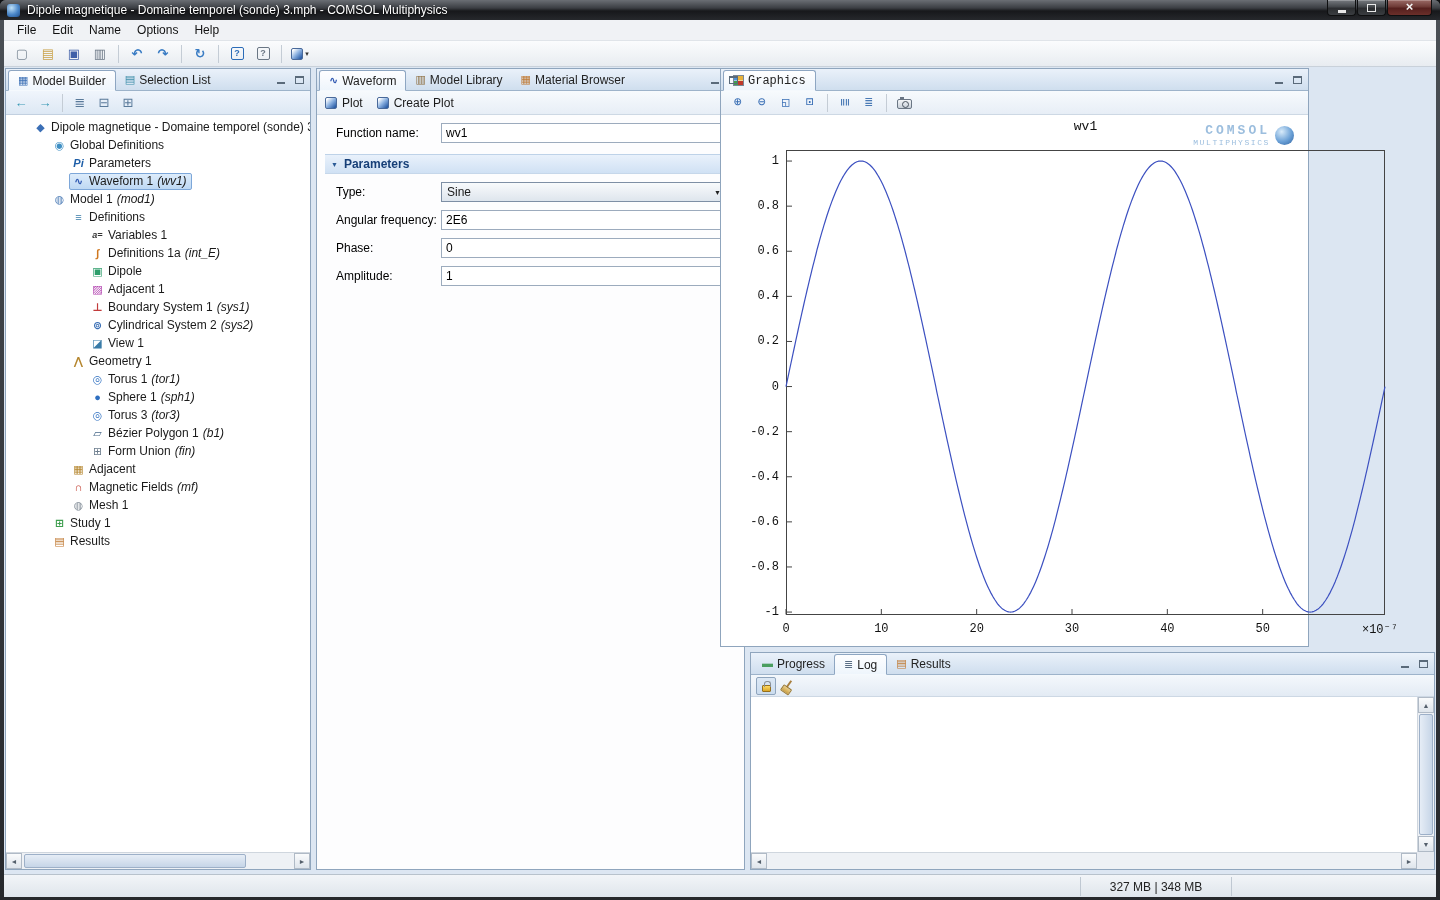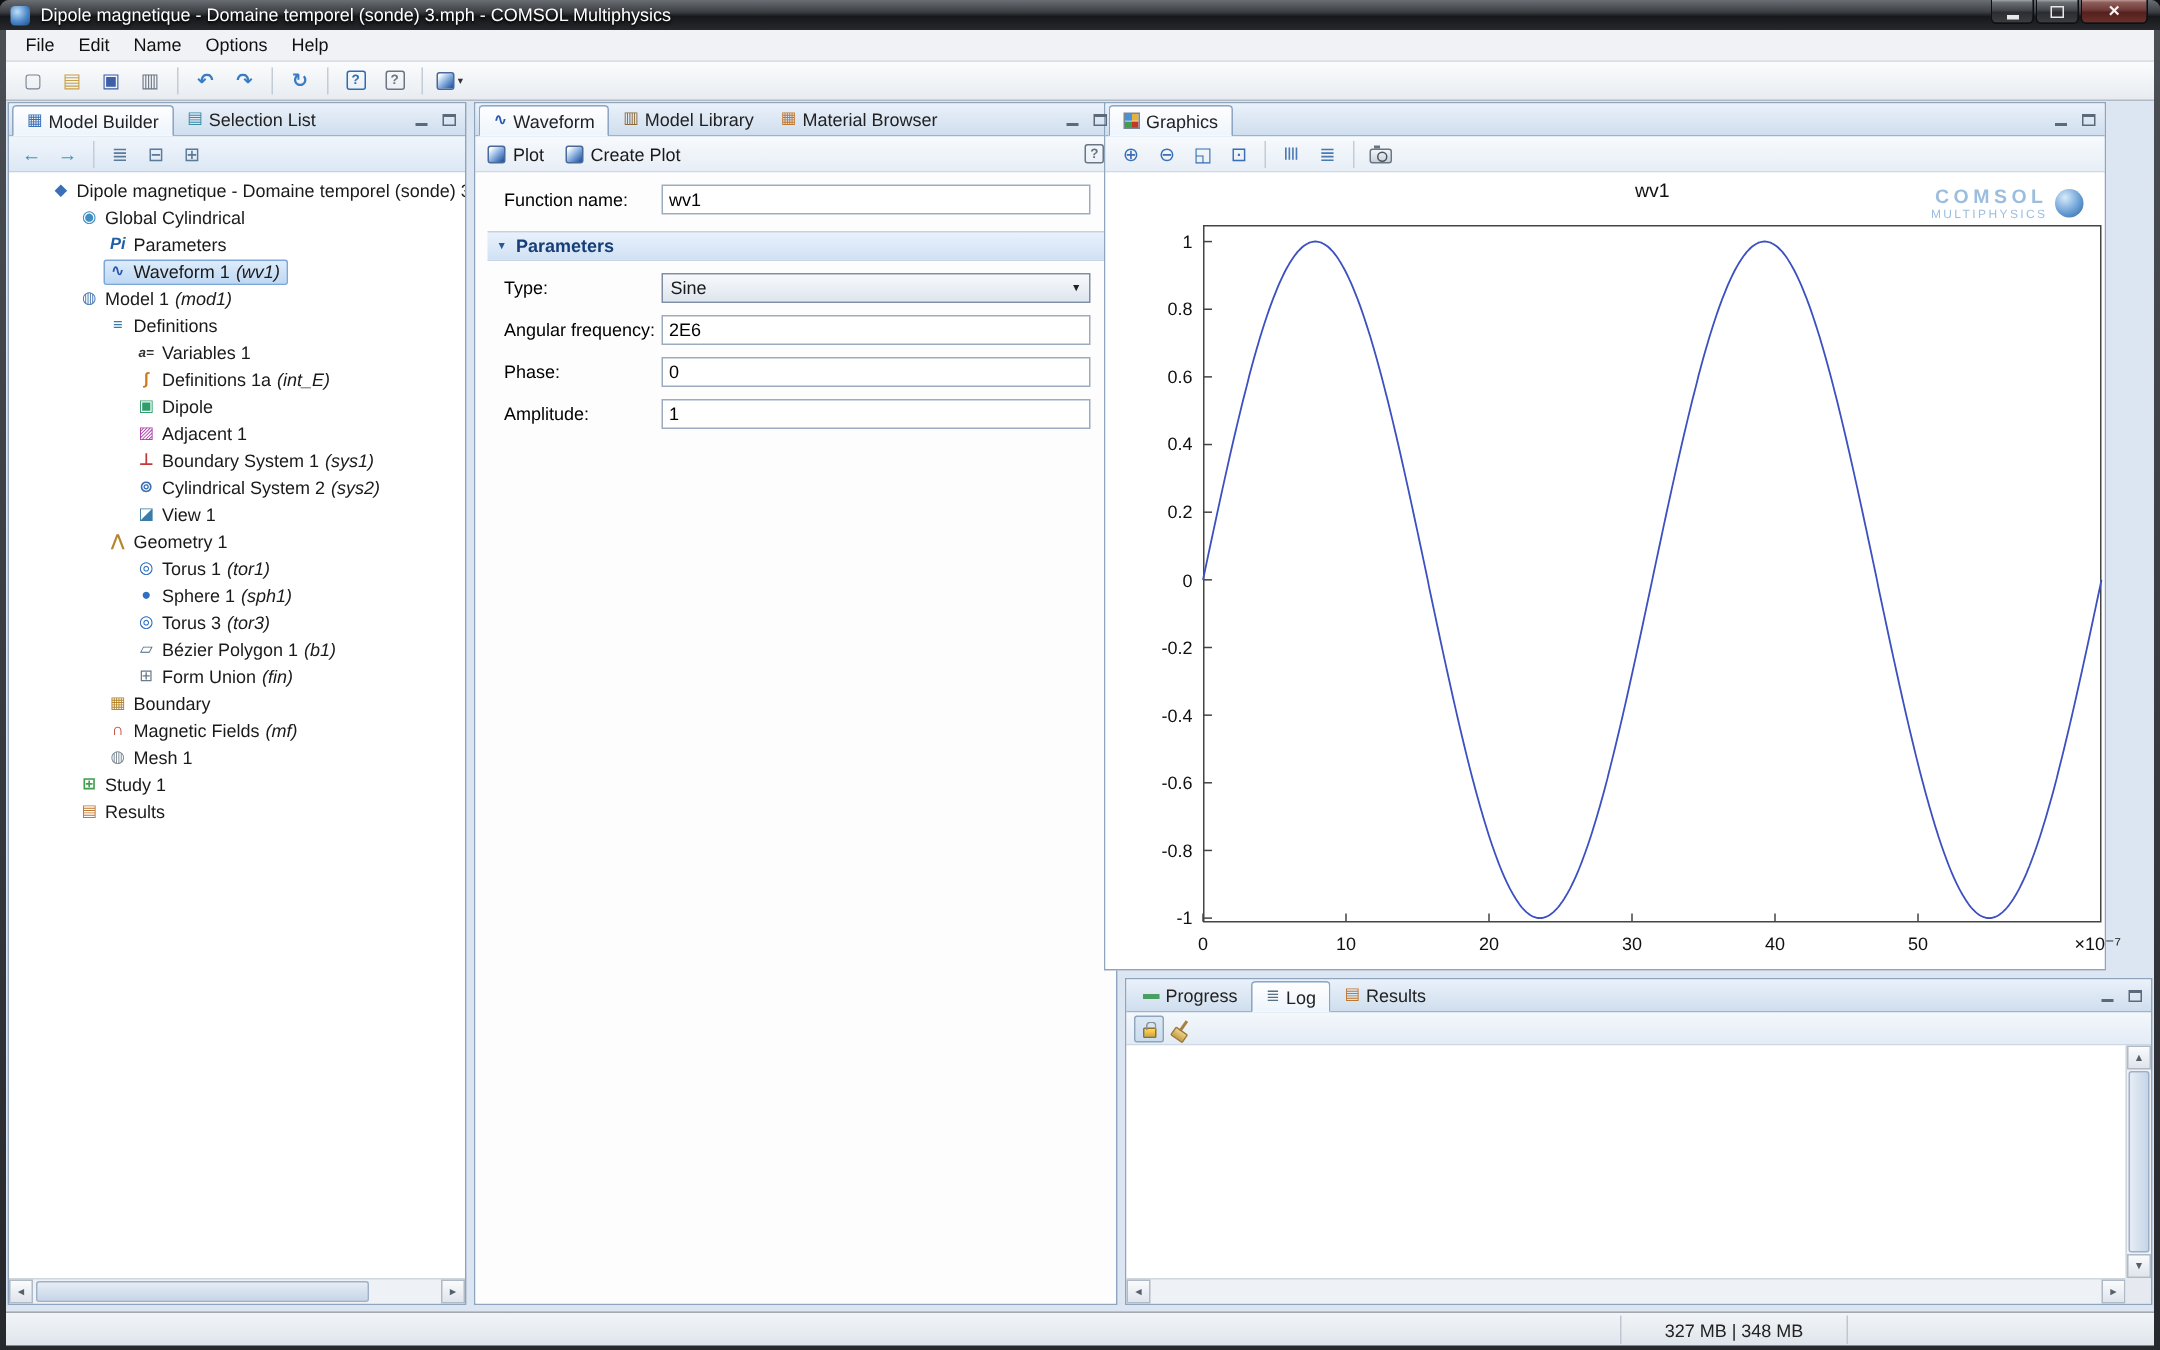--- a/index.html
+++ b/index.html
@@ -36,21 +36,21 @@
   .gbox{font-size:9px;font-weight:bold;border:1px solid currentColor;border-radius:2px;width:13px;height:13px;
     display:inline-flex;align-items:center;justify-content:center;}
   .grot{transform:rotate(90deg);}
   .dd-arrow{font-size:7px;color:#333;}
 
   
   .workspace{position:absolute;left:4px;top:67px;width:1432px;height:807px;background:#dce6f2;}
   .panel{position:absolute;background:#fff;border:1px solid #8fa5bd;}
   #left-panel{left:1px;top:1px;width:306px;height:802px;}
   #middle-panel{left:312px;top:1px;width:429px;height:802px;}
-  #graphics-panel{left:732px;top:1px;width:668px;height:579px;}
+  #graphics-panel{left:716px;top:1px;width:589px;height:579px;font-family:Liberation Mono, monospace;}
   #log-panel{left:746px;top:585px;width:685px;height:218px;}
 
   .tabstrip{position:absolute;left:0;top:0;right:0;height:22px;
     background:linear-gradient(#eaf1fa,#cfdeee);border-bottom:1px solid #9db3ca;
     display:flex;align-items:flex-end;padding-left:2px;}
   .tab{height:21px;display:flex;align-items:center;gap:4px;padding:0 9px;color:#222;white-space:nowrap;}
   .tab.active{background:linear-gradient(#fefeff,#eef5fc);border:1px solid #8ea6c2;border-bottom:1px solid #f5f9fd;
     border-radius:3px 3px 0 0;margin-bottom:-1px;}
   .tab .gi{font-size:11px;}
   .panel-controls{position:absolute;right:4px;top:4px;display:flex;gap:6px;z-index:5;}
@@ -274,21 +274,21 @@
             <span class="tree-indent" style="width: 25px;"></span>
             <span class="row-body">
               <span class="gi tree-ico" style="color: rgb(59, 111, 182);">◆</span>
               <span class="tree-label">Dipole magnetique - Domaine temporel (sonde) 3</span>
             </span>
           </div>
           <div class="tree-row">
             <span class="tree-indent" style="width: 44px;"></span>
             <span class="row-body">
               <span class="gi tree-ico" style="color: rgb(63, 143, 196);">◉</span>
-              <span class="tree-label">Global Cylindrical</span>
+              <span class="tree-label">Global Definitions</span>
             </span>
           </div>
           <div class="tree-row">
             <span class="tree-indent" style="width: 63px;"></span>
             <span class="row-body">
               <span class="gi tree-ico" style="color: rgb(31, 95, 168); font-size: 11px; font-style: italic; font-weight: bold;">Pi</span>
               <span class="tree-label">Parameters</span>
             </span>
           </div>
           <div class="tree-row">
@@ -410,21 +410,21 @@
             <span class="row-body">
               <span class="gi tree-ico" style="color: rgb(106, 123, 140);">⊞</span>
               <span class="tree-label">Form Union</span>
               <span class="tag">(fin)</span>
             </span>
           </div>
           <div class="tree-row">
             <span class="tree-indent" style="width: 63px;"></span>
             <span class="row-body">
               <span class="gi tree-ico" style="color: rgb(181, 134, 46);">▦</span>
-              <span class="tree-label">Boundary</span>
+              <span class="tree-label">Adjacent</span>
             </span>
           </div>
           <div class="tree-row">
             <span class="tree-indent" style="width: 63px;"></span>
             <span class="row-body">
               <span class="gi tree-ico" style="color: rgb(192, 57, 43); font-weight: bold;">∩</span>
               <span class="tree-label">Magnetic Fields</span>
               <span class="tag">(mf)</span>
             </span>
           </div>

